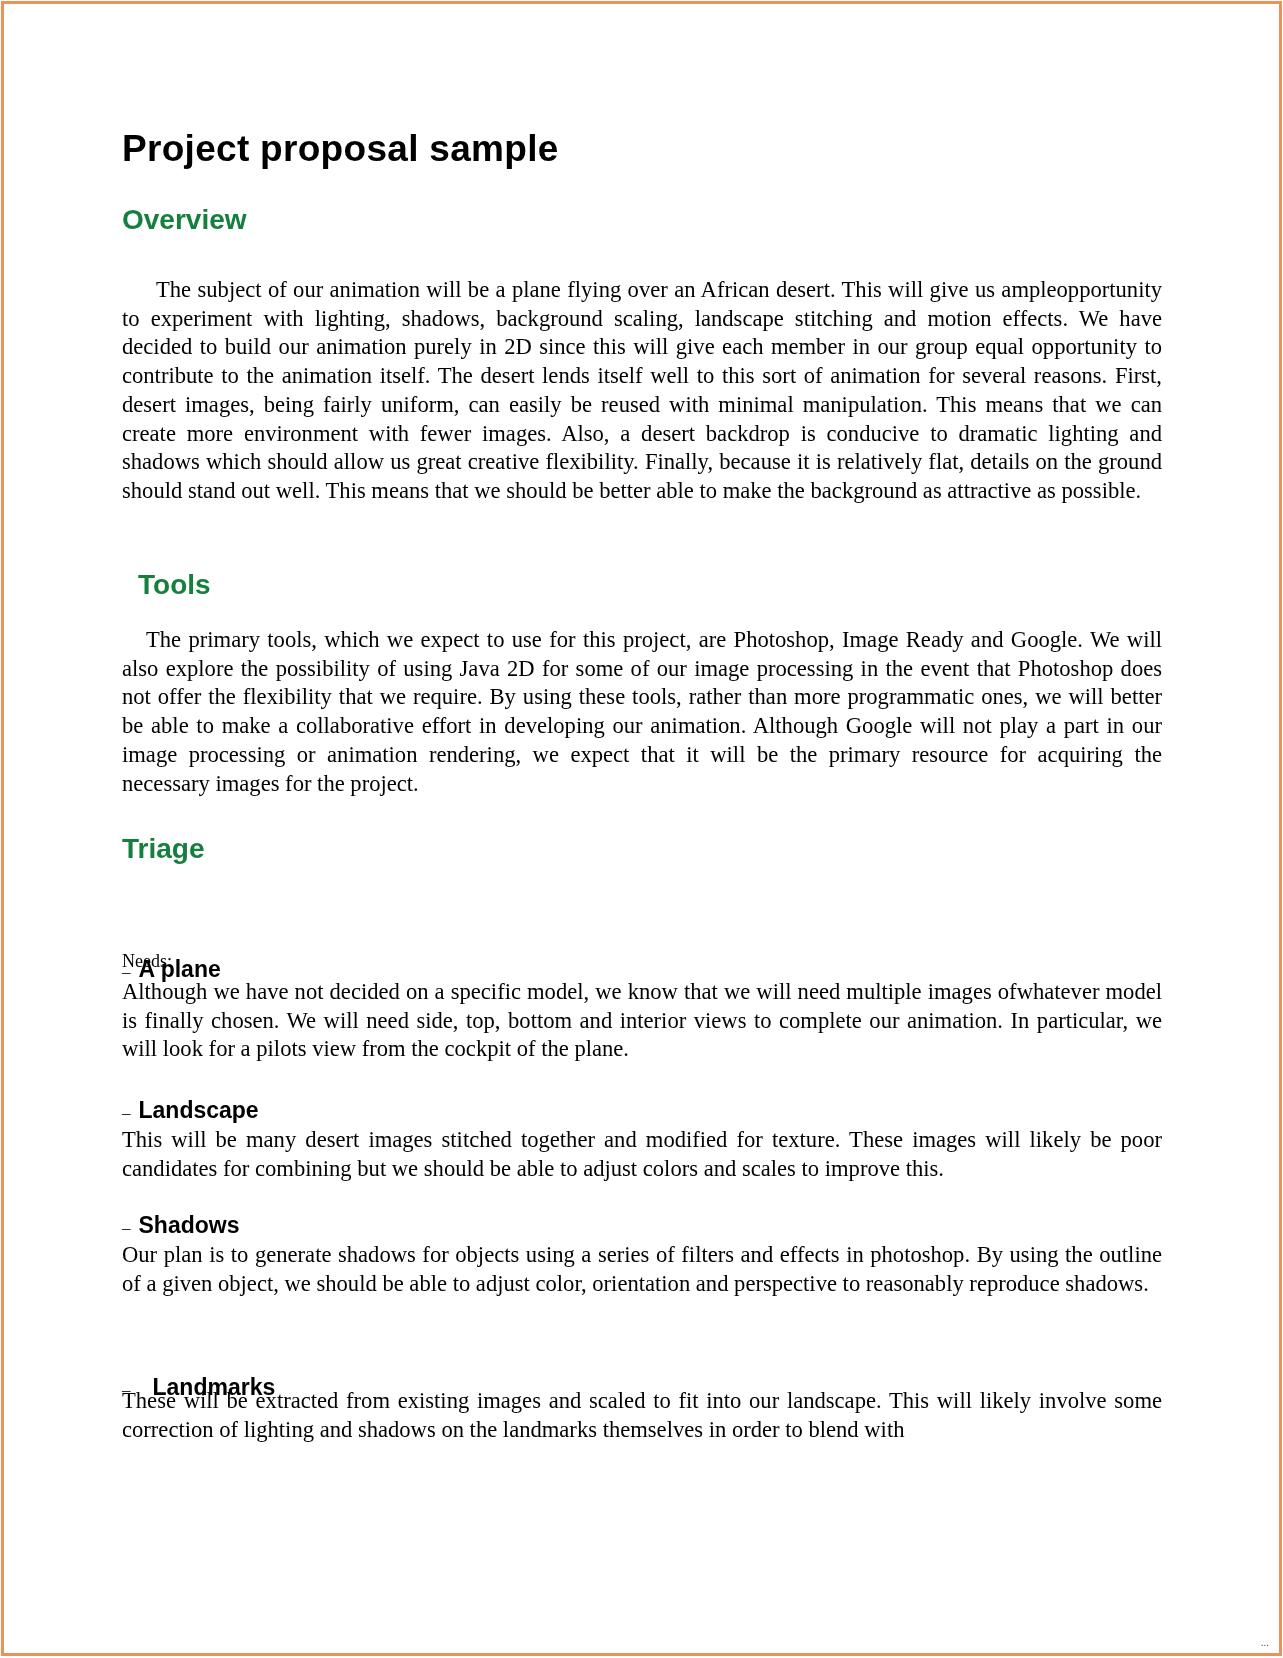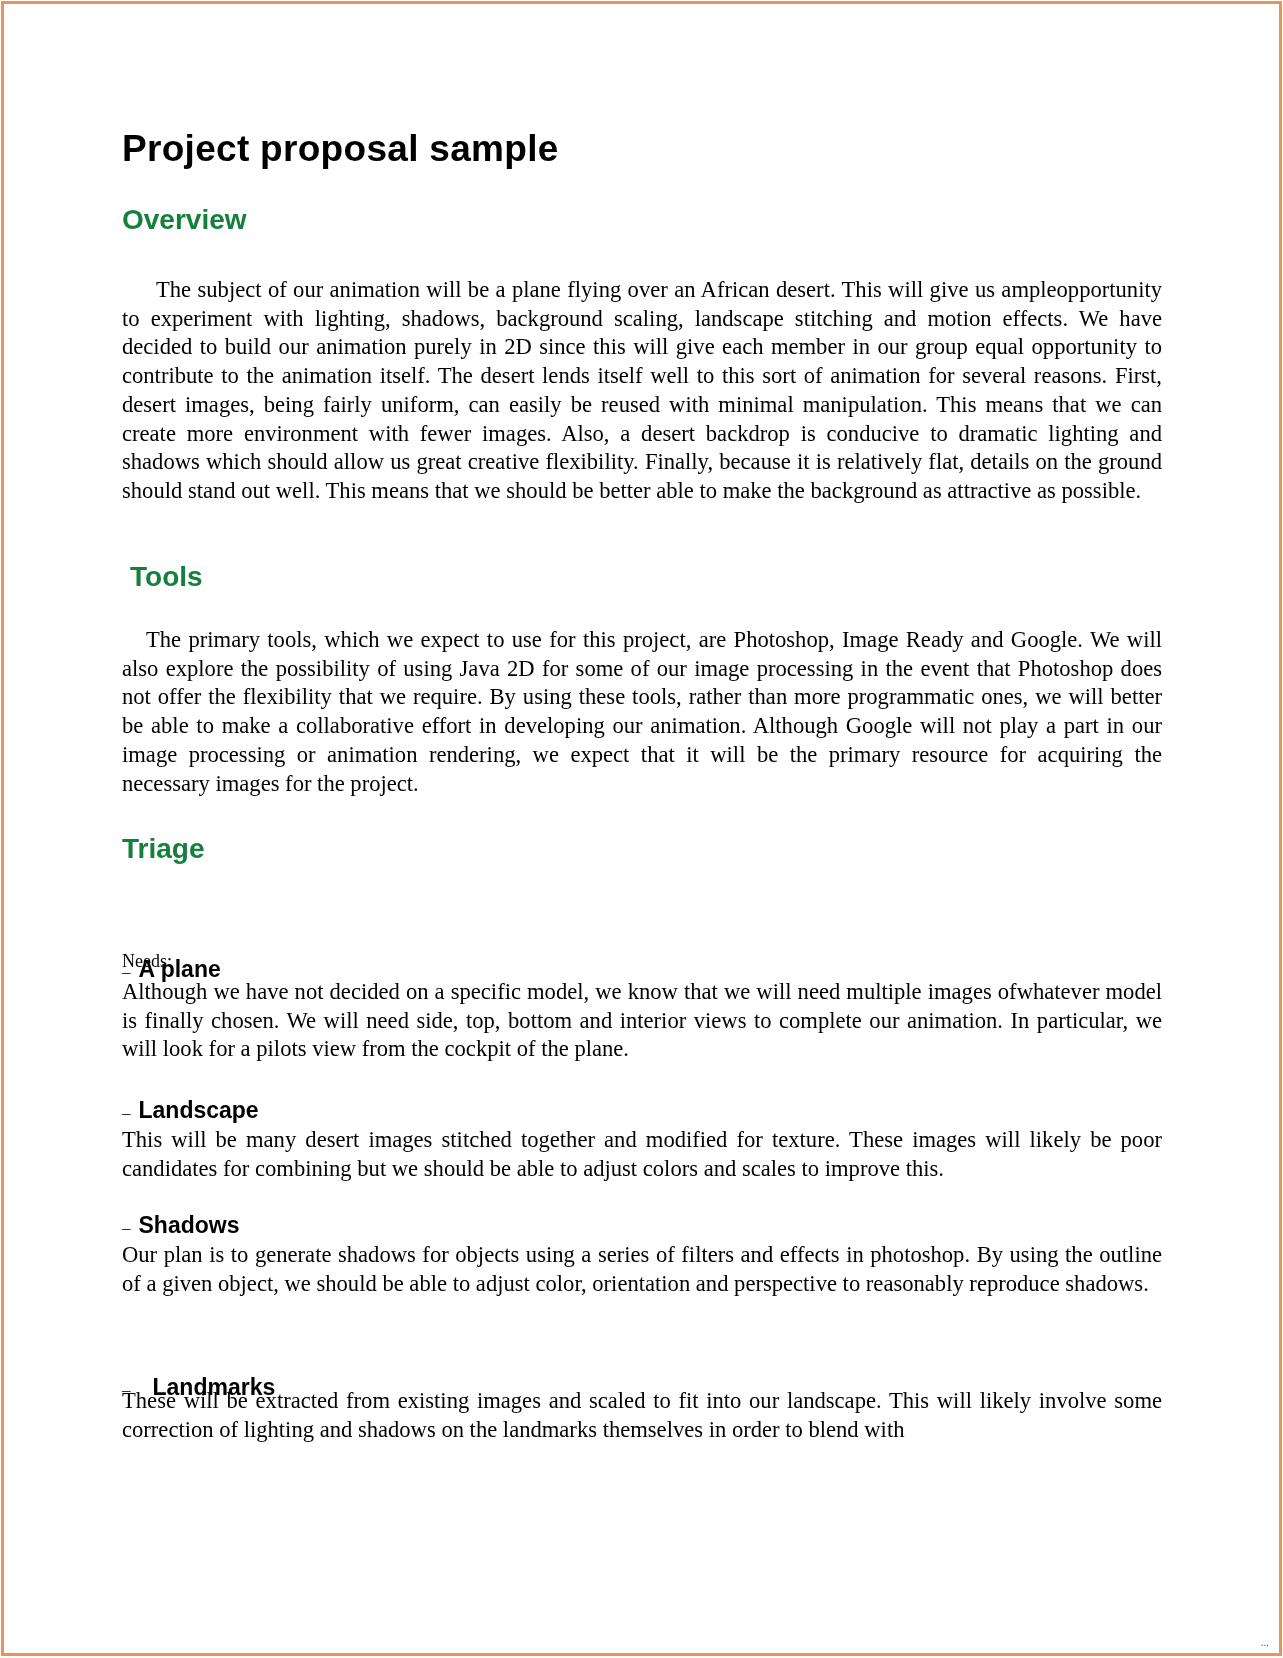--- a/index.html
+++ b/index.html
@@ -49,21 +49,21 @@
 <body>
 
 <div class="page-frame"></div>
 
 <div class="content">
   <h1 class="h-title" style="margin:0;">Project proposal sample</h1>
 
   <h2 class="h-section" style="top:204px;margin:0;">Overview</h2>
   <p class="para indent-1" style="top:276px;">The subject of our animation will be a plane flying over an African desert. This will give us ampleopportunity to experiment with lighting, shadows, background scaling, landscape stitching and motion effects. We have decided to build our animation purely in 2D since this will give each member in our group equal opportunity to contribute to the animation itself. The desert lends itself well to this sort of animation for several reasons. First, desert images, being fairly uniform, can easily be reused with minimal manipulation. This means that we can create more environment with fewer images. Also, a desert backdrop is conducive to dramatic lighting and shadows which should allow us great creative flexibility. Finally, because it is relatively flat, details on the ground should stand out well. This means that we should be better able to make the background as attractive as possible.</p>
 
-  <h2 class="h-section" style="top:553px;margin:8px;">Tools</h2>
+  <h2 class="h-section" style="top:553px;margin:16px;">Tools</h2>
   <p class="para indent-2" style="top:626px;">The primary tools, which we expect to use for this project, are Photoshop, Image Ready and Google. We will also explore the possibility of using Java 2D for some of our image processing in the event that Photoshop does not offer the flexibility that we require. By using these tools, rather than more programmatic ones, we will better be able to make a collaborative effort in developing our animation. Although Google will not play a part in our image processing or animation rendering, we expect that it will be the primary resource for acquiring the necessary images for the project.</p>
 
   <h2 class="h-section" style="top:833px;margin:0;">Triage</h2>
   <div class="needs">Needs:</div>
 
   <div class="need-head" style="top:956px;">
     <span class="dash">–</span><span>A plane</span>
   </div>
   <p class="para" style="top:978px;">Although we have not decided on a specific model, we know that we will need multiple images ofwhatever model is finally chosen. We will need side, top, bottom and interior views to complete our animation. In particular, we will look for a pilots view from the cockpit of the plane.</p>
 

